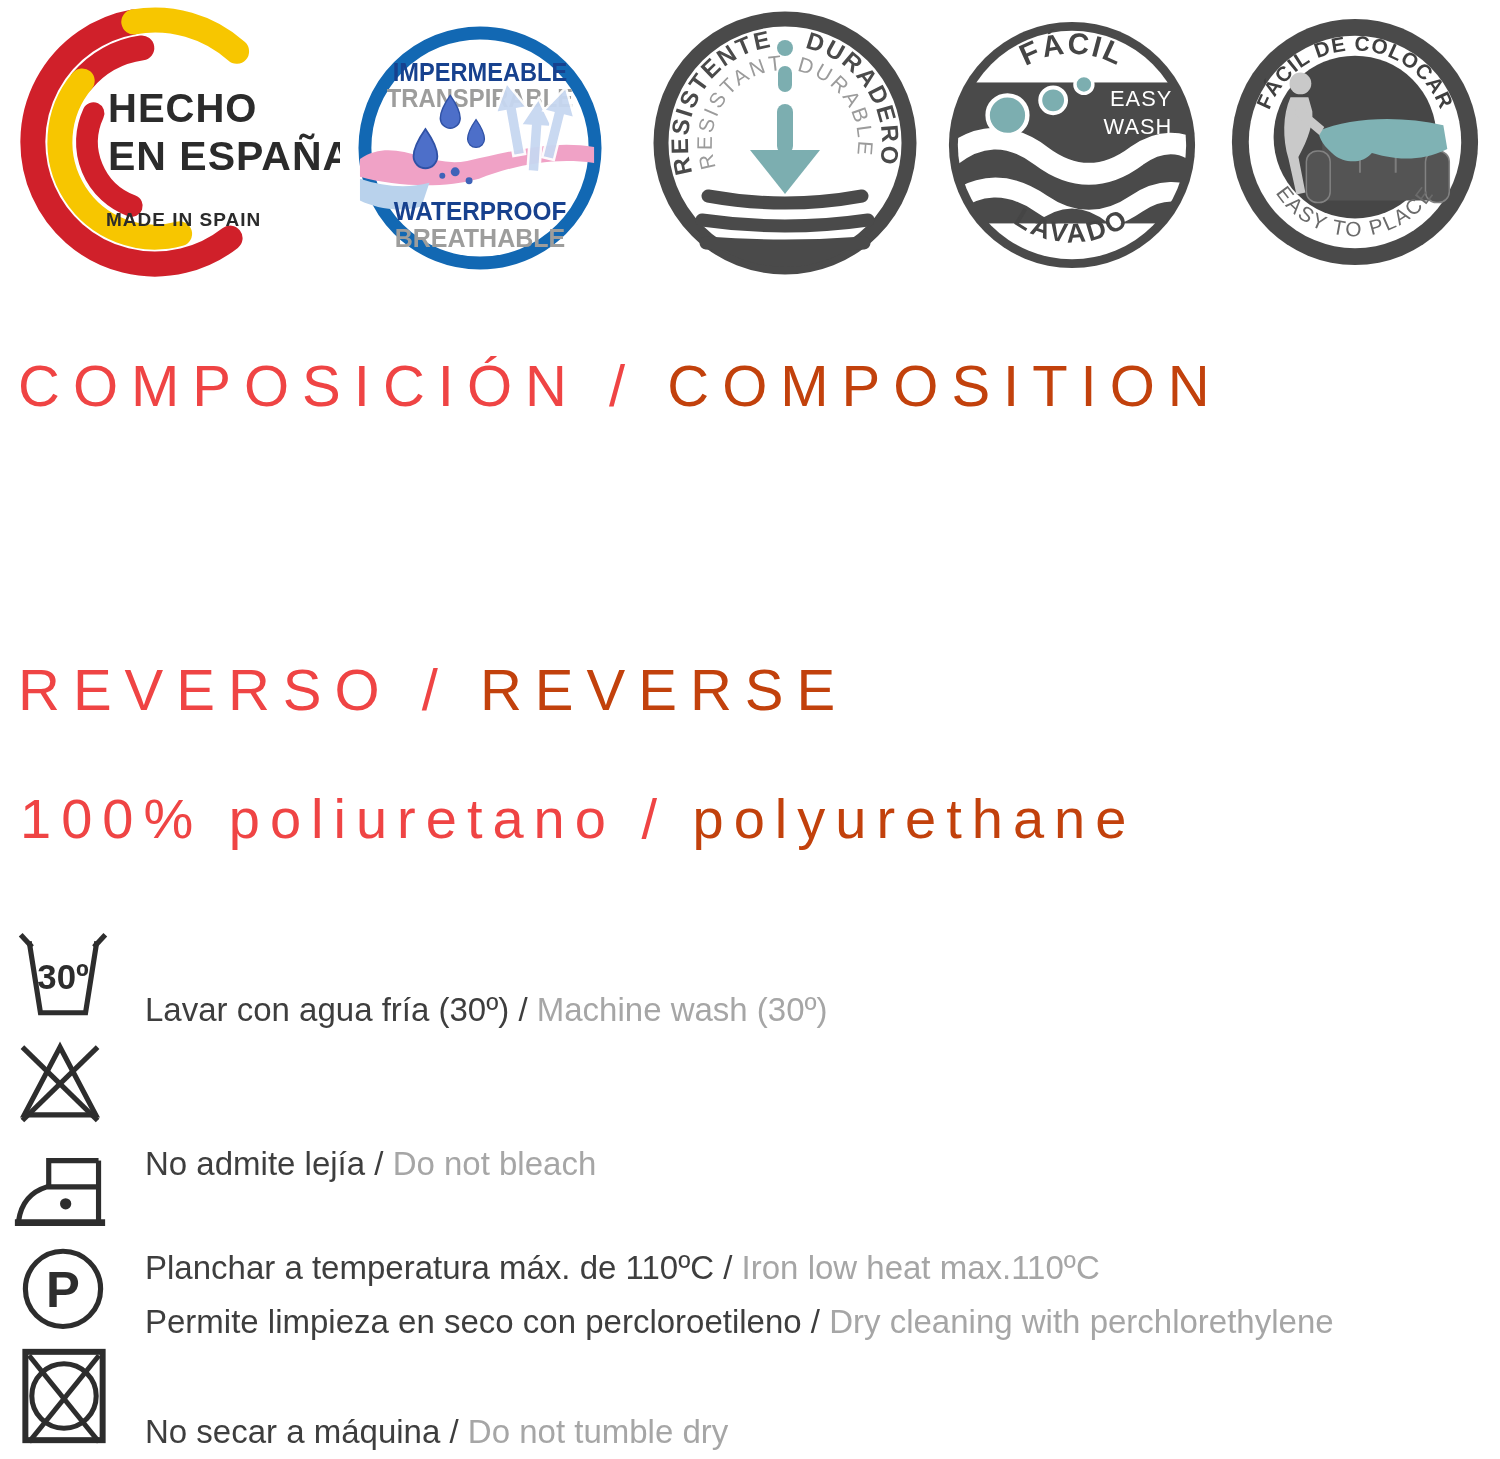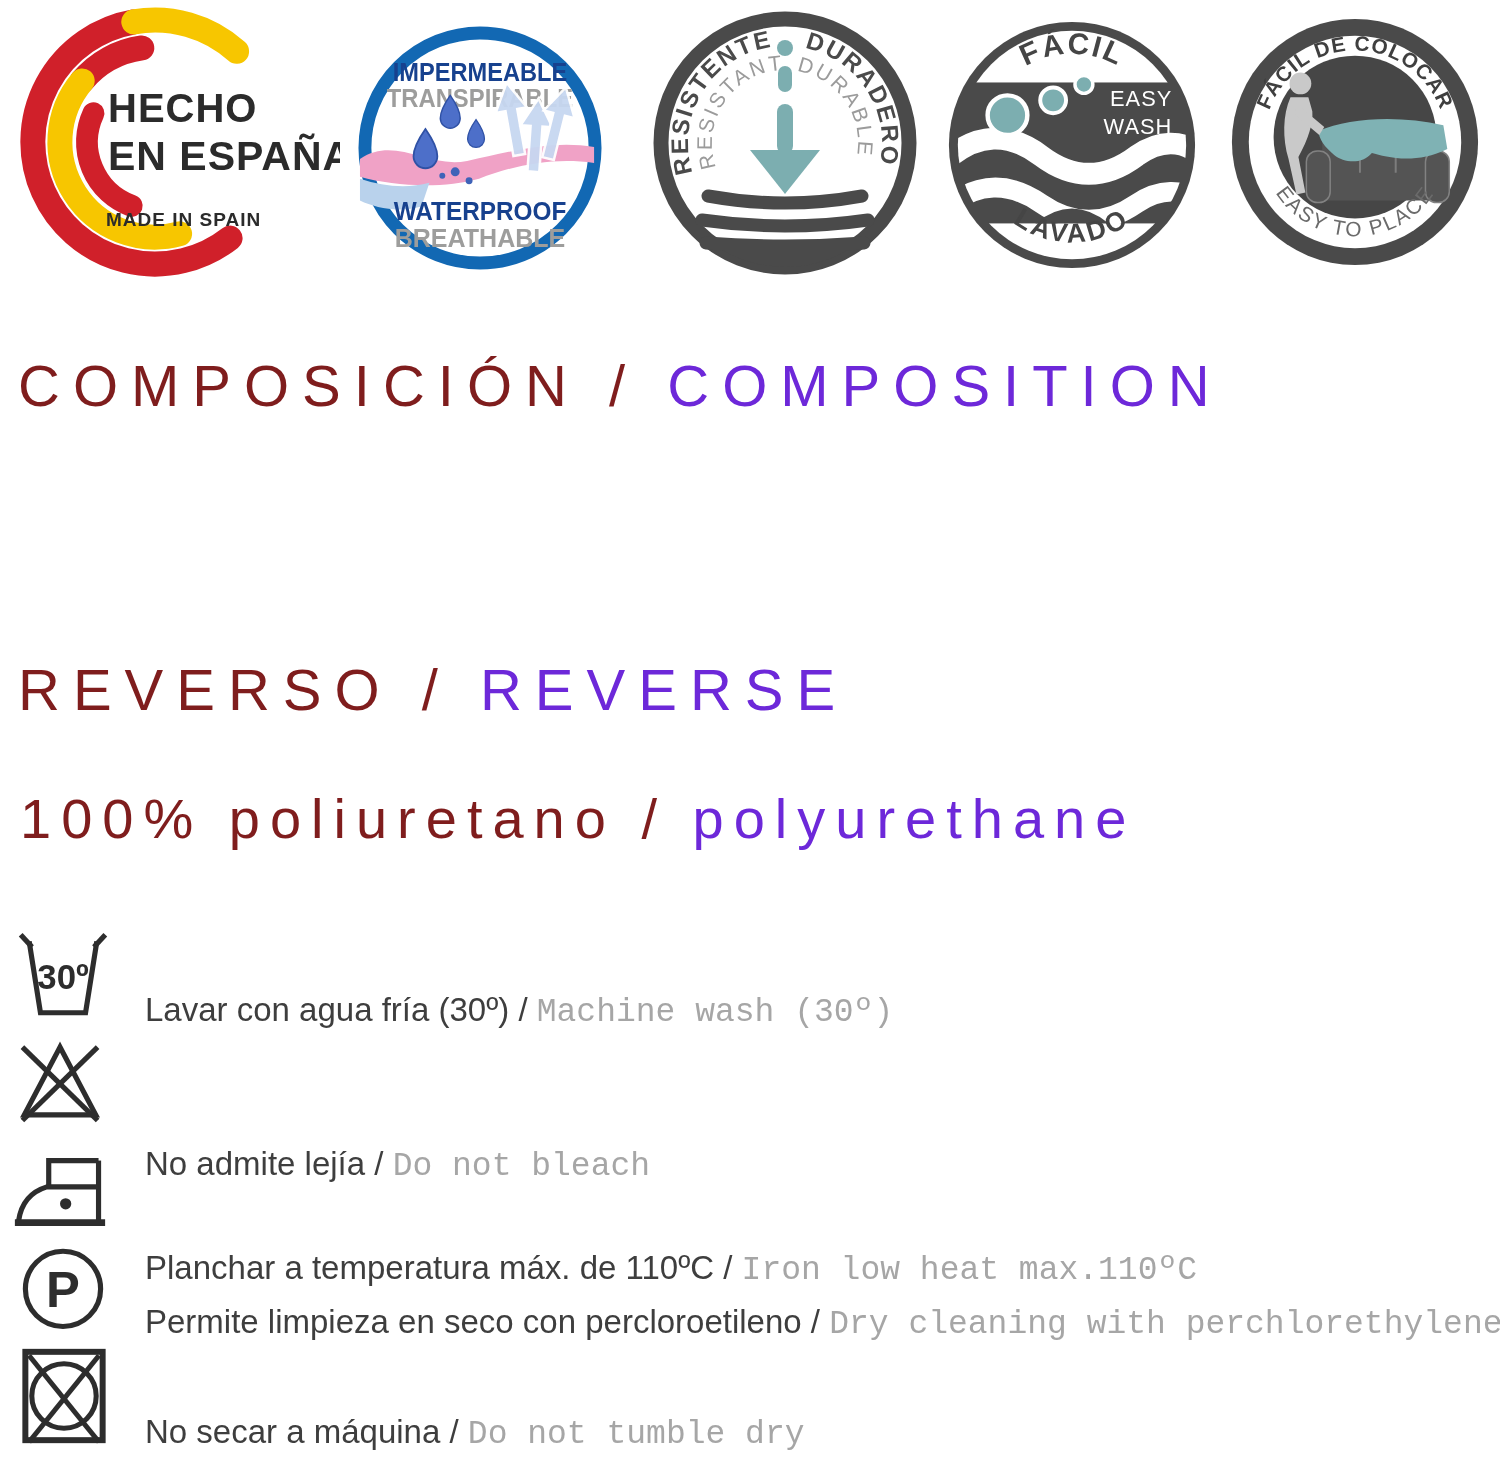--- a/index.html
+++ b/index.html
@@ -6,28 +6,28 @@
   .stage{position:relative;width:1500px;height:1459px;background:#fff;overflow:hidden;
          font-family:"Liberation Sans",sans-serif;}
   .abs{position:absolute;}
   svg text{font-family:"Liberation Sans",sans-serif;}
 
   
   .h-line{position:absolute;left:18px;white-space:nowrap;font-weight:200;
           font-size:58px;letter-spacing:13px;line-height:1.05;color:#3F3F3F;}
   .b-line{position:absolute;left:20px;white-space:nowrap;font-weight:200;
           font-size:56px;letter-spacing:10px;line-height:1.05;color:#3F3F3F;}
-  .t-dark{color:#7f1d1d;}
-  .t-light{color:#6d28d9;}
+  .t-dark{color:#ef4444;}
+  .t-light{color:#c2410c;}
 
   
   .care-label{position:absolute;left:145px;white-space:nowrap;font-weight:300;
               font-size:33px;letter-spacing:0px;line-height:40px;}
   .care-label .t-dark{color:#3E3E3E;text-align:center;}
-  .care-label .t-light{color:#A6A6A6;font-family:Liberation Mono, monospace;}
+  .care-label .t-light{color:#A6A6A6;}
 
   
   .b3-outer{font-size:24px;font-weight:700;letter-spacing:2px;fill:#4A4A4A;}
   .b3-inner{font-size:21px;font-weight:400;letter-spacing:2.5px;fill:#9B9B9B;}
   .b4-facil{font-size:30px;font-weight:600;letter-spacing:2px;fill:#454545;}
   .b4-lavado{font-size:27px;font-weight:600;letter-spacing:3px;fill:#454545;}
   .b4-wash{font-size:22px;font-weight:400;letter-spacing:1px;fill:#ffffff;}
   .b5-top{font-size:21px;font-weight:600;letter-spacing:1px;fill:#3F3F3F;}
   .b5-bottom{font-size:21px;font-weight:400;letter-spacing:2px;fill:#6B6B6B;}
   .b2-navy{font-size:26px;font-weight:700;fill:#17418E;}

